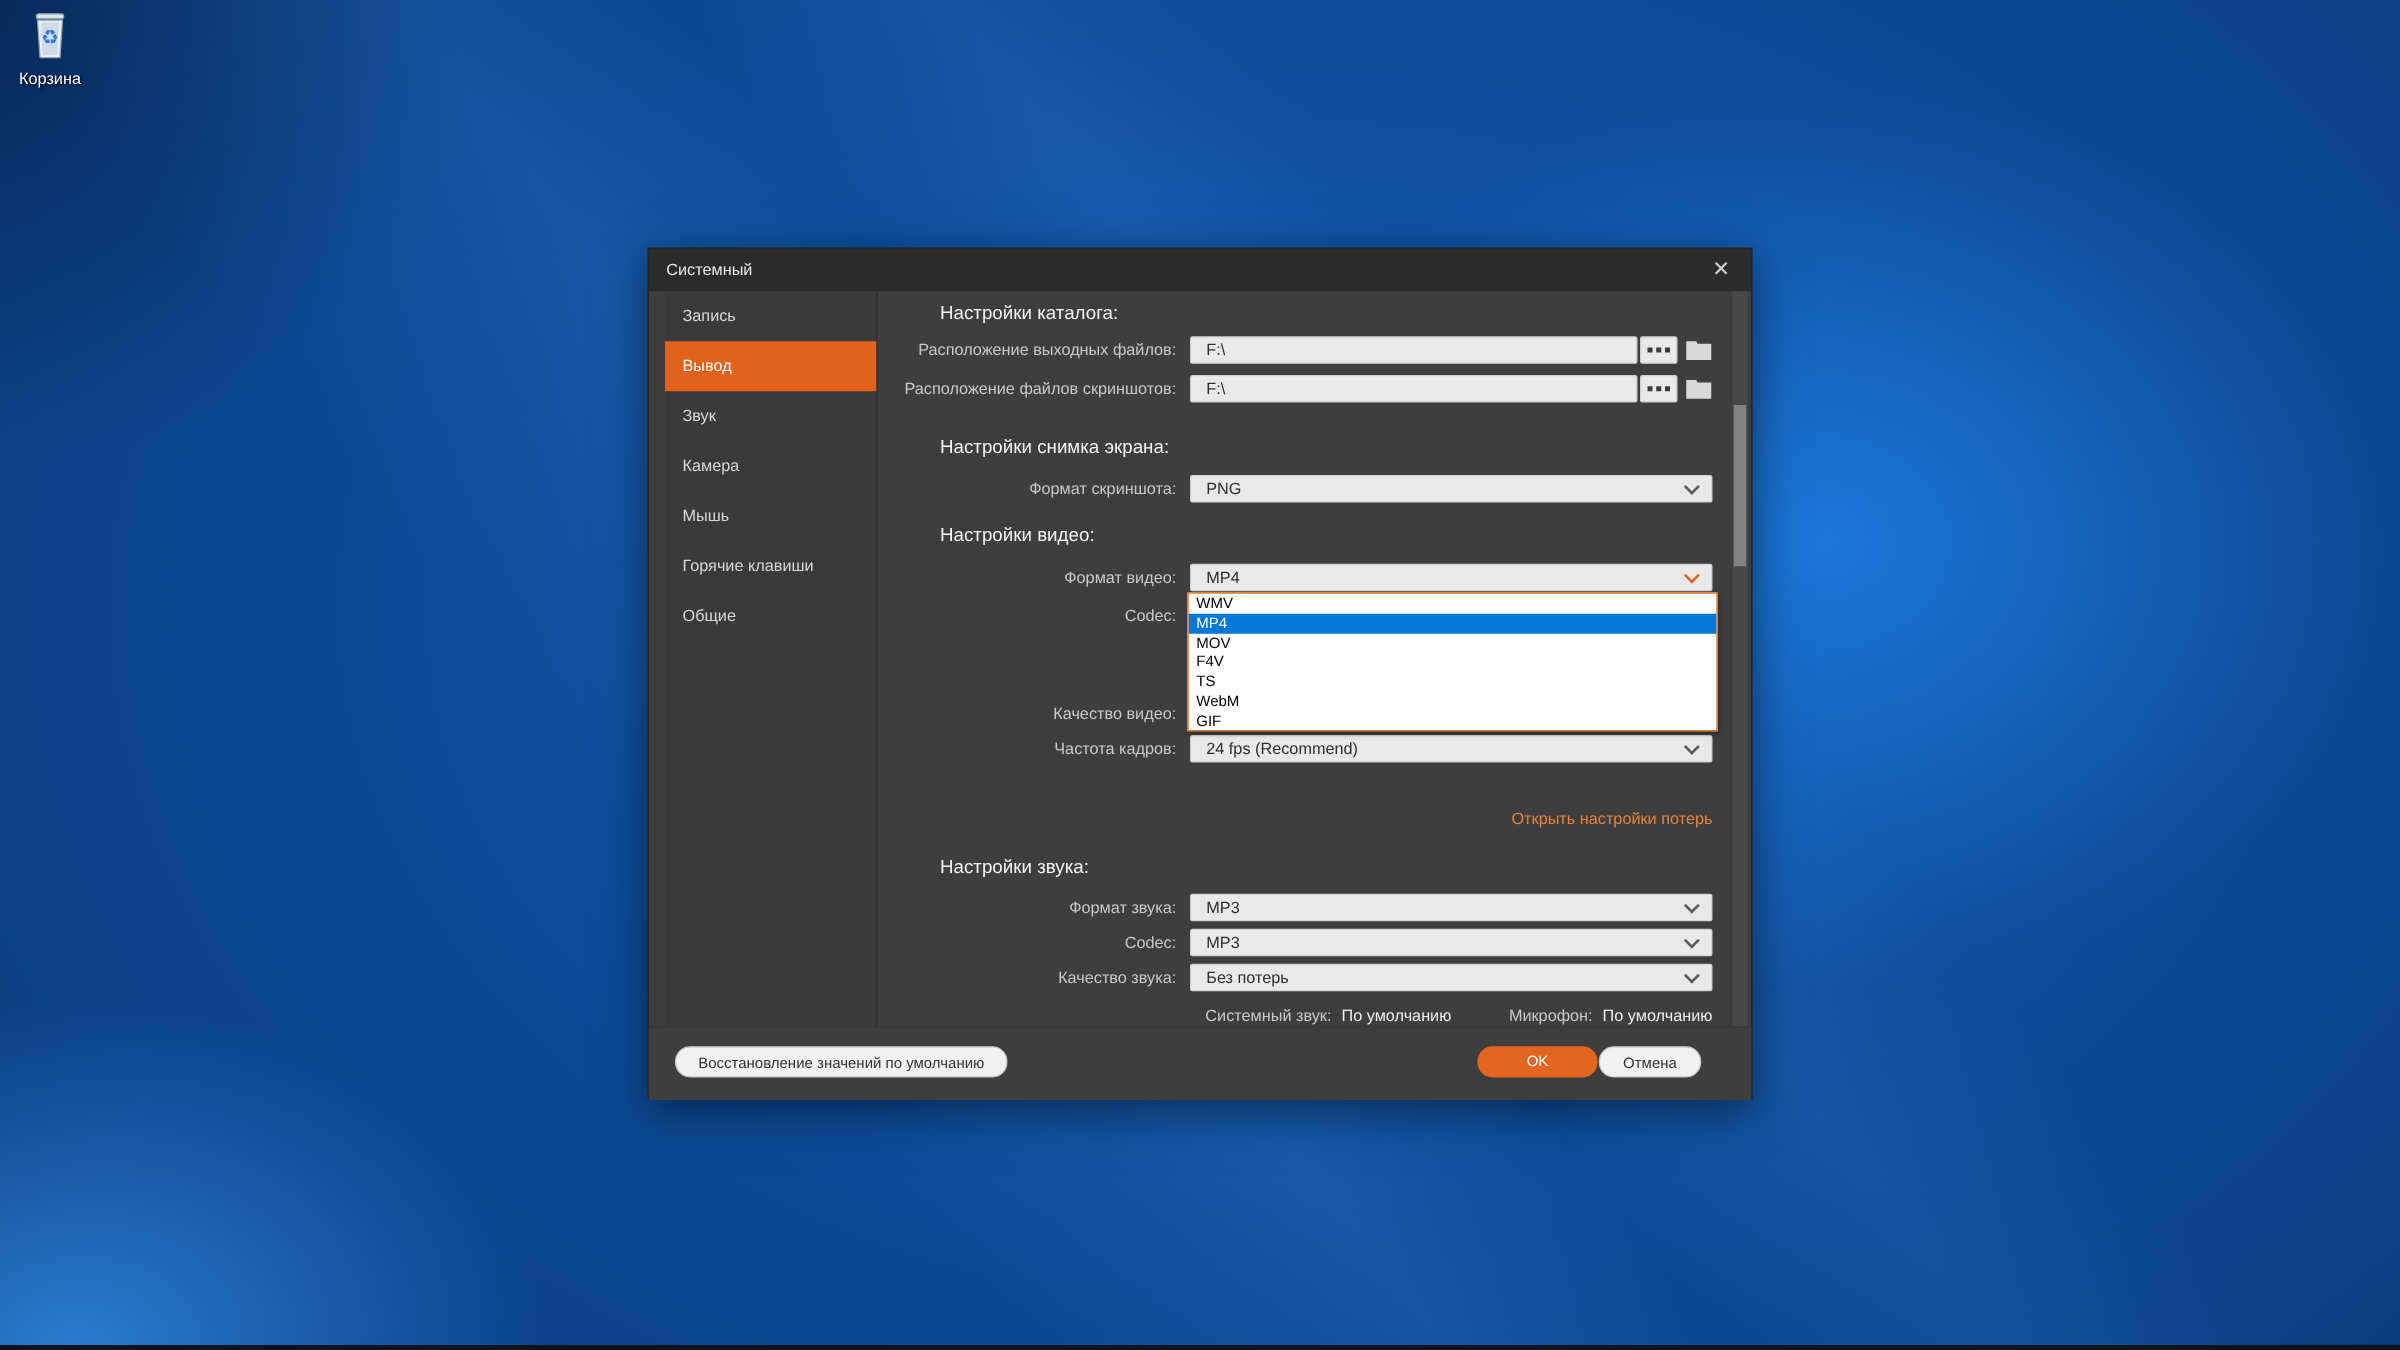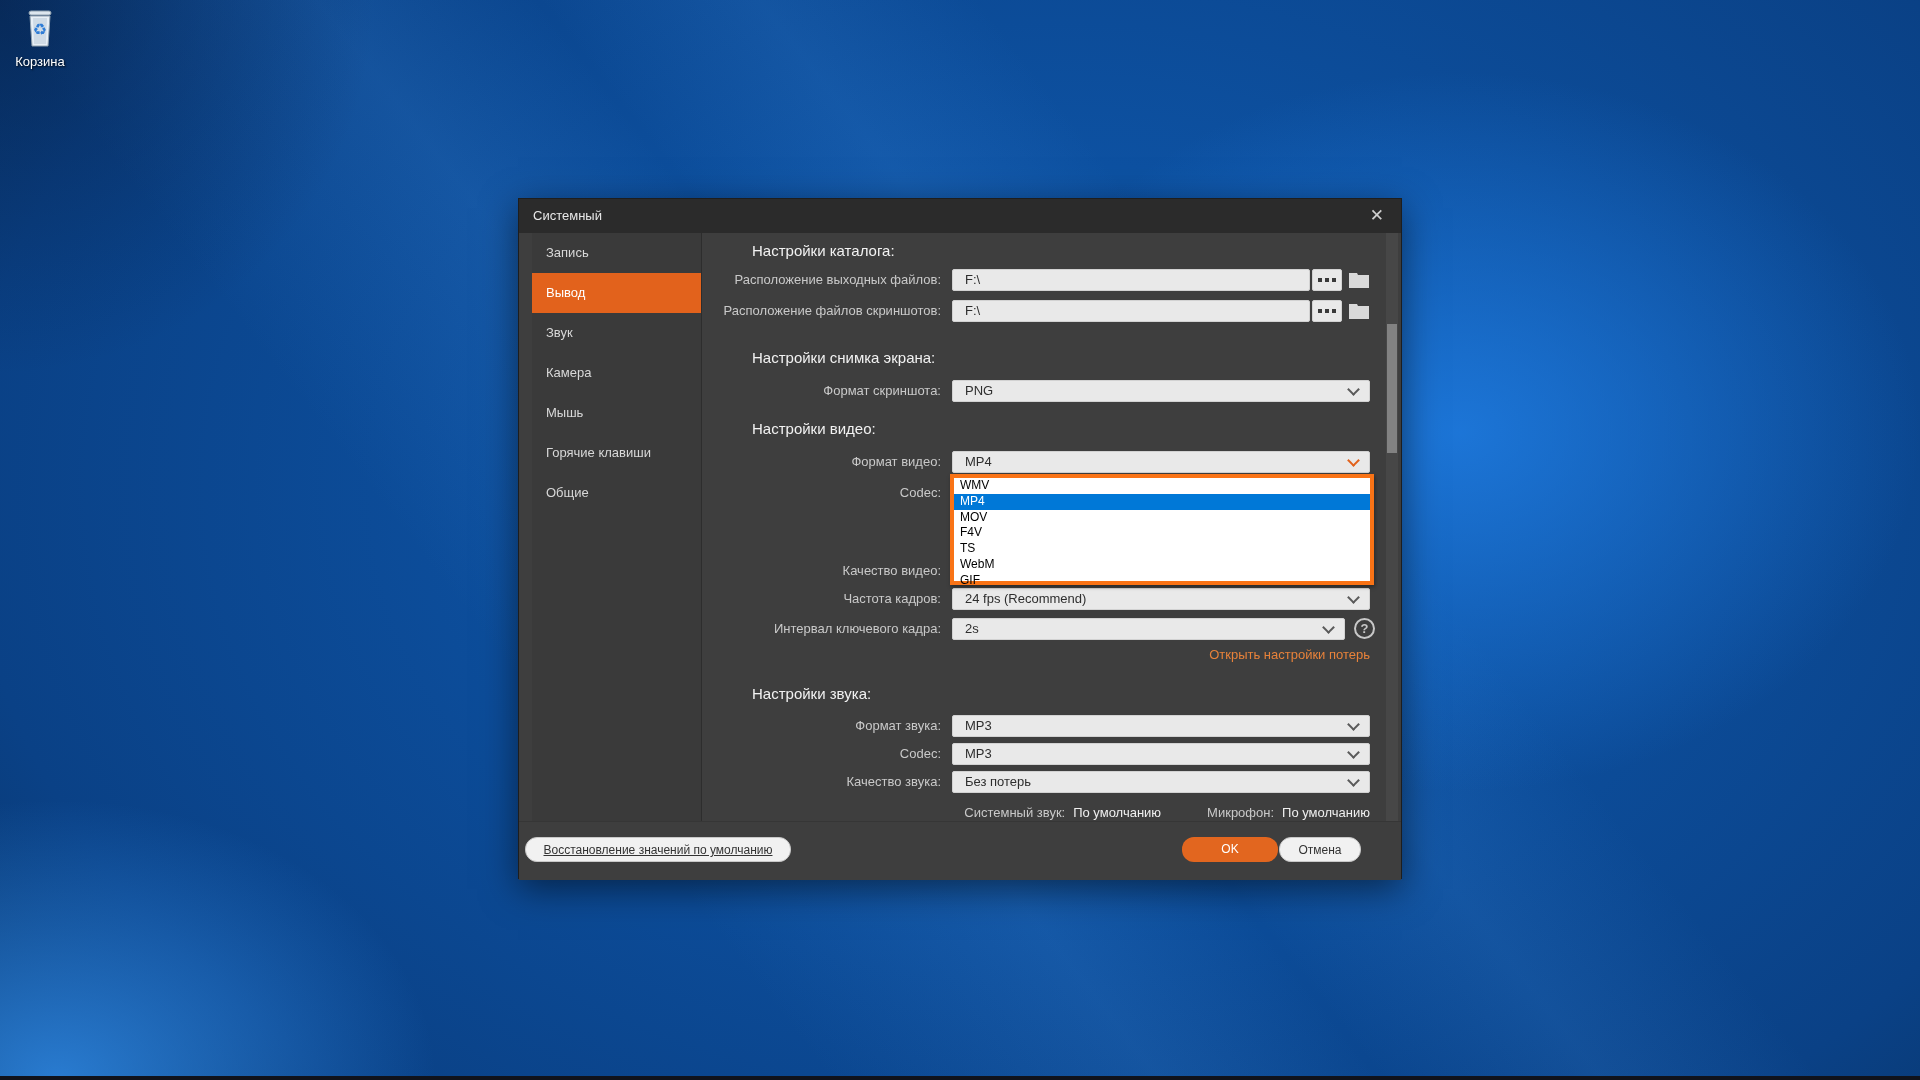--- a/index.html
+++ b/index.html
@@ -50,42 +50,42 @@
   .chev { position:absolute; right:11px; top:4px; width:9px; height:9px;
     border-right:2px solid #5a5a5a; border-bottom:2px solid #5a5a5a; transform:rotate(45deg); }
   .chev.open { border-color:#e2621c; }
 
   .browse { position:absolute; left:622px; top:0; width:30px; height:22px; background:#e9e9e9;
     border:1px solid #d2d2d2; border-radius:2px; display:flex; align-items:center; justify-content:center; gap:3px; cursor:pointer; }
   .browse i { width:4px; height:4px; background:#3a3a3a; display:block; }
   .folder { position:absolute; left:658px; top:2px; cursor:pointer; }
 
   .droplist { position:absolute; left:260px; width:424px; height:111px; background:#ffffff;
-    border:4px solid #f97316; z-index:5; box-shadow:1px 2px 4px rgba(0,0,0,0.35); display:flex; flex-direction:column; }
+    border:1px solid #f97316; z-index:5; box-shadow:1px 2px 4px rgba(0,0,0,0.35); display:flex; flex-direction:column; }
   .opt { flex:1 1 auto; line-height:15.8px; font-size:12px; color:#000; padding-left:6px; cursor:pointer; white-space:nowrap; }
   .opt.selected { background:#0078d7; color:#fff; }
 
   .help { position:absolute; left:664px; top:0; width:21px; height:21px; border:2px solid #c8c8c8; border-radius:50%;
     color:#c8c8c8; font-size:13px; font-weight:bold; text-align:center; line-height:17px; cursor:pointer; }
 
   .linkrow { position:absolute; right:33px; height:20px; }
   .link { color:#e8823a; font-size:13px; line-height:20px; cursor:pointer; }
 
   .sysline { position:absolute; right:33px; height:20px; display:flex; gap:8px; align-items:center; white-space:nowrap; }
   .sysline .lab { color:#c9c9c9; font-size:13px; }
   .sysline .val { color:#efefef; font-size:13px; }
   .sysline .gap { width:30px; }
 
   .scrolltrack { position:absolute; right:3px; top:34px; width:12px; height:588px; background:#474747; }
   .scrollthumb { position:absolute; left:1px; top:91px; width:10px; height:129px; background:#828282; }
 
   .footer { position:absolute; left:0; top:622px; width:100%; height:59px; background:#3e3e3e; border-top:1px solid #363636; }
   .btn { position:absolute; top:15px; height:25px; border-radius:12px; font-size:12px; line-height:25px; text-align:center; cursor:pointer; }
   .btn.light { background:#f1f1f1; color:#333; border:1px solid #c8c8c8; }
-  .btn.restore { left:6px; width:266px;text-decoration:underline; }
+  .btn.restore { left:21px; width:266px; }
   .btn.ok { left:663px; width:96px; background:#e2661f; color:#fff; }
   .btn.cancel { right:40px; width:82px; }
 </style>
 </head>
 <body>
 
 <div class="desktop">
   <div class="taskbar-sliver"></div>
 
   <div class="recycle">
@@ -194,28 +194,20 @@
       </div>
 
       <div class="frow" style="top:355px">
         <span class="flabel">Частота кадров:</span>
         <div class="fselect">
           <span class="fval">24 fps (Recommend)</span>
           <span class="chev"></span>
         </div>
       </div>
 
-      <div class="frow" style="top:385px">
-        <span class="flabel">Интервал ключевого кадра:</span>
-        <div class="fselect short">
-          <span class="fval">2s</span>
-          <span class="chev"></span>
-        </div>
-        <div class="help">?</div>
-      </div>
 
       <div class="linkrow" style="top:412px">
         <span class="link">Открыть настройки потерь</span>
       </div>
 
       <div class="heading" style="top:450px">Настройки звука:</div>
 
       <div class="frow" style="top:482px">
         <span class="flabel">Формат звука:</span>
         <div class="fselect">

